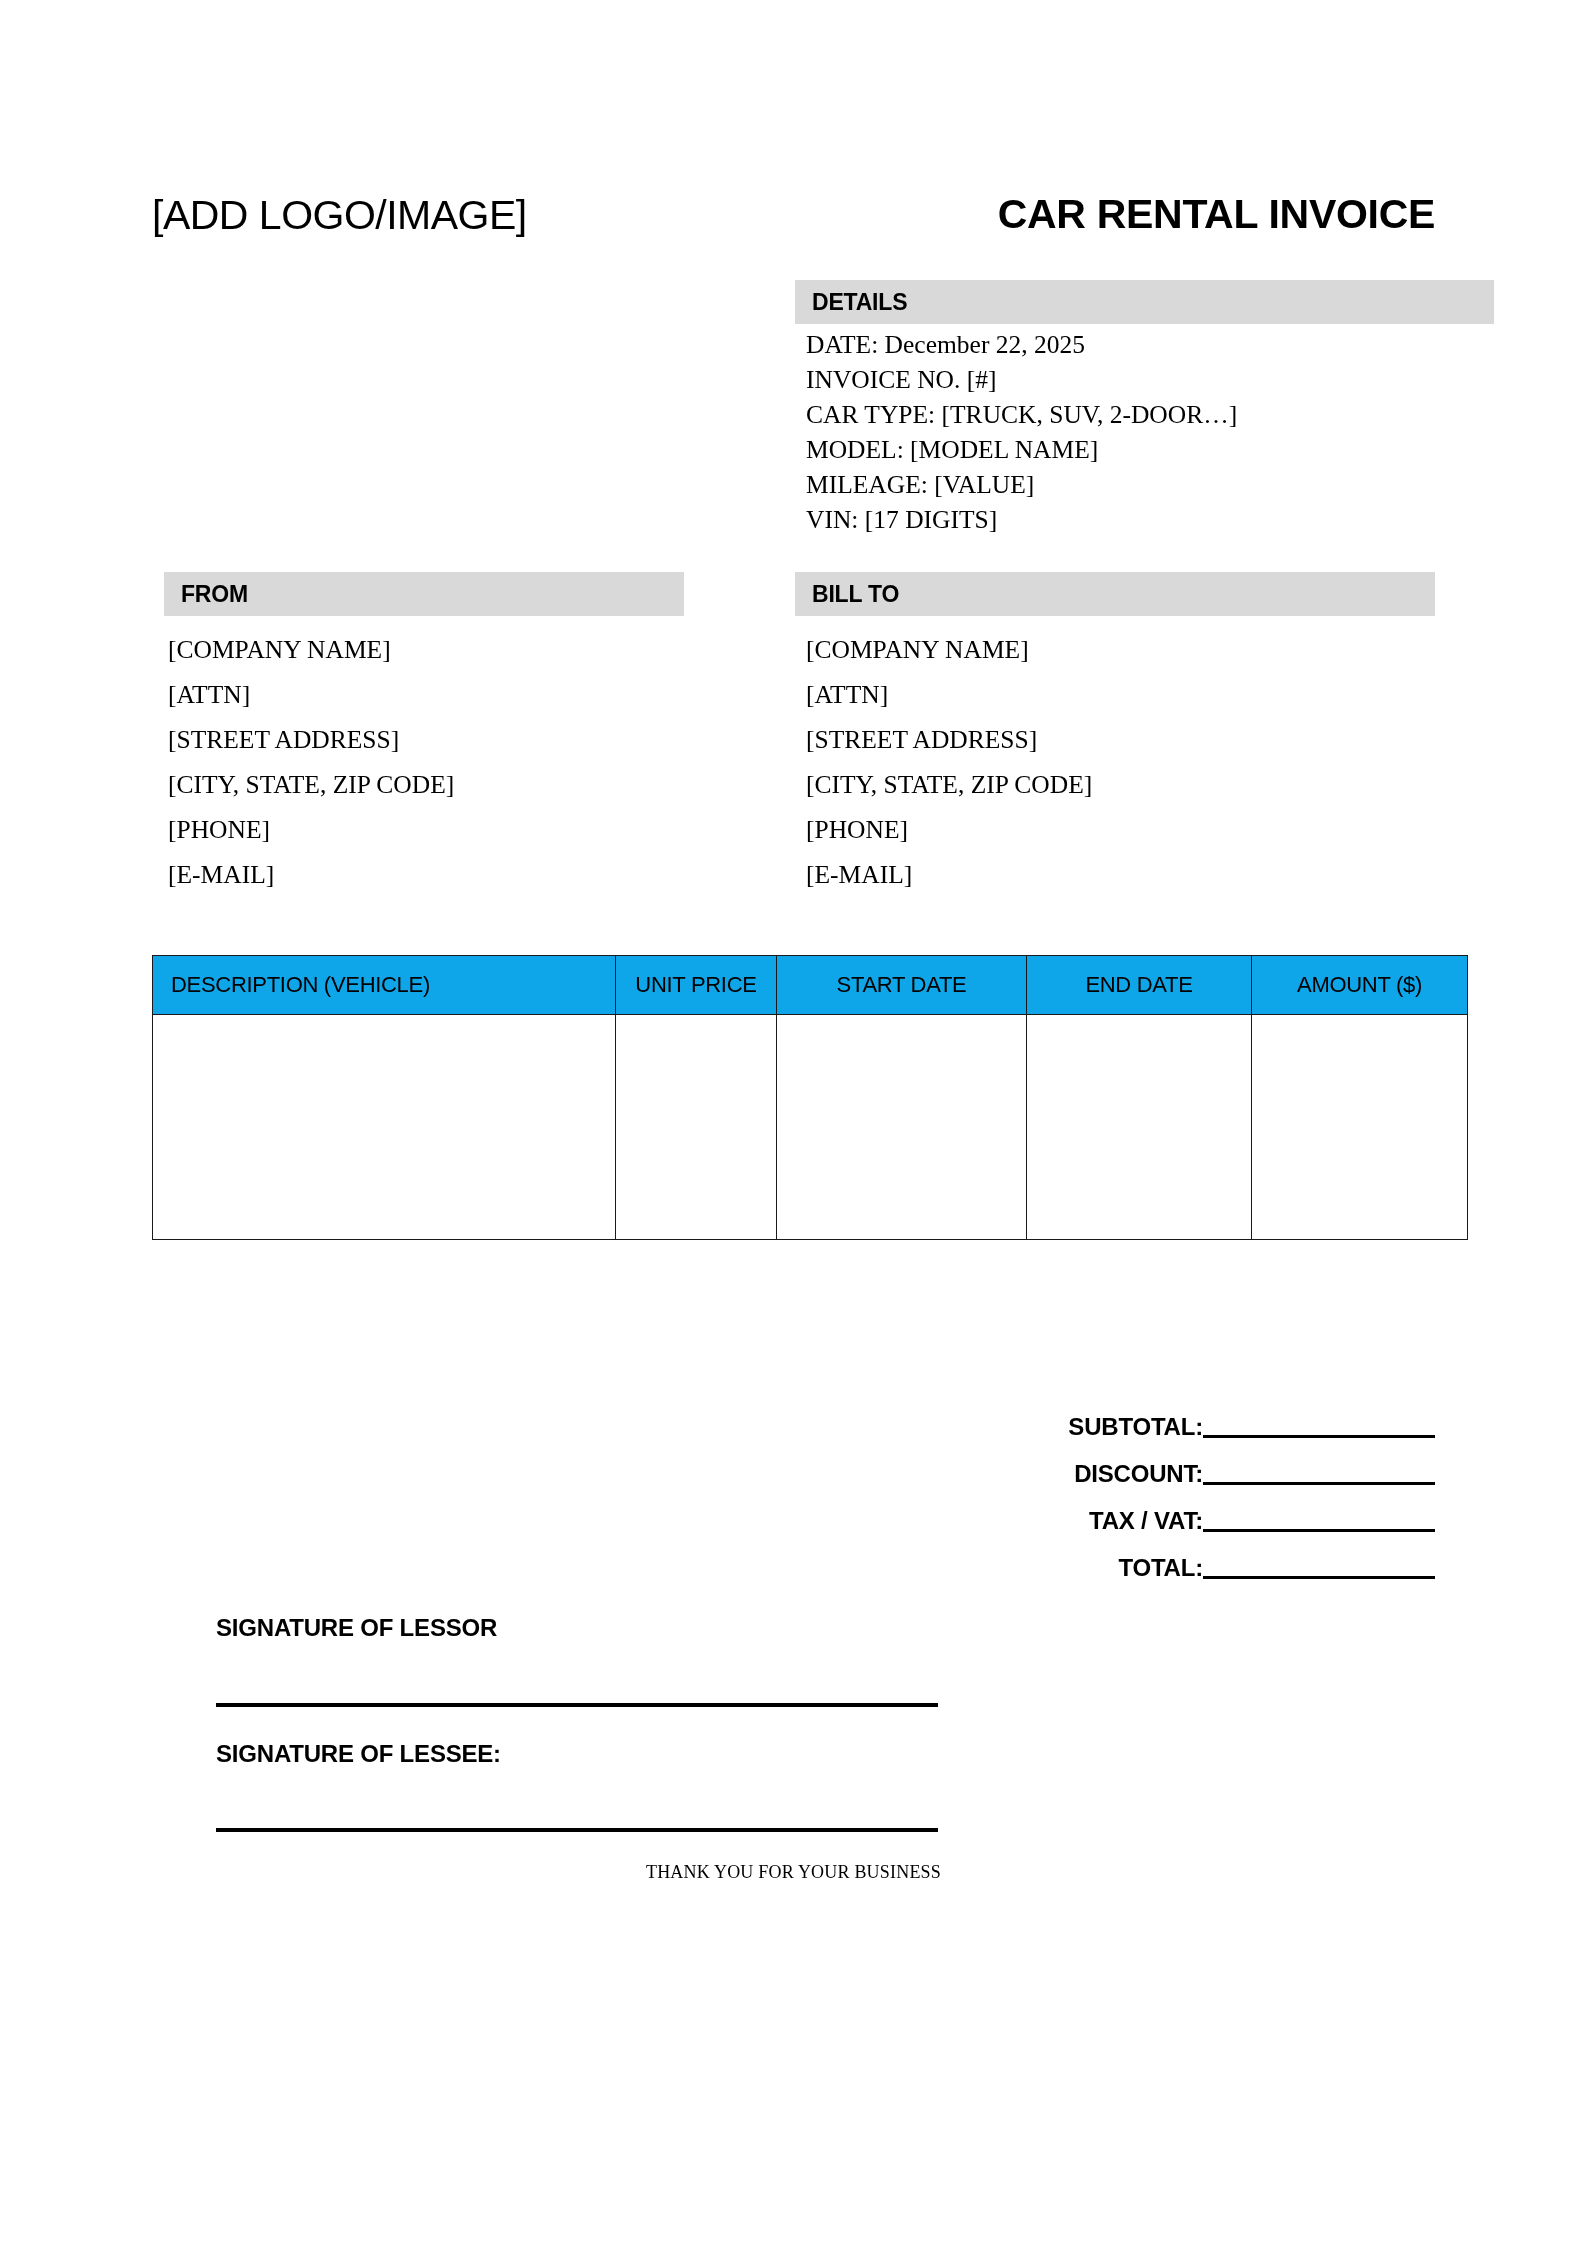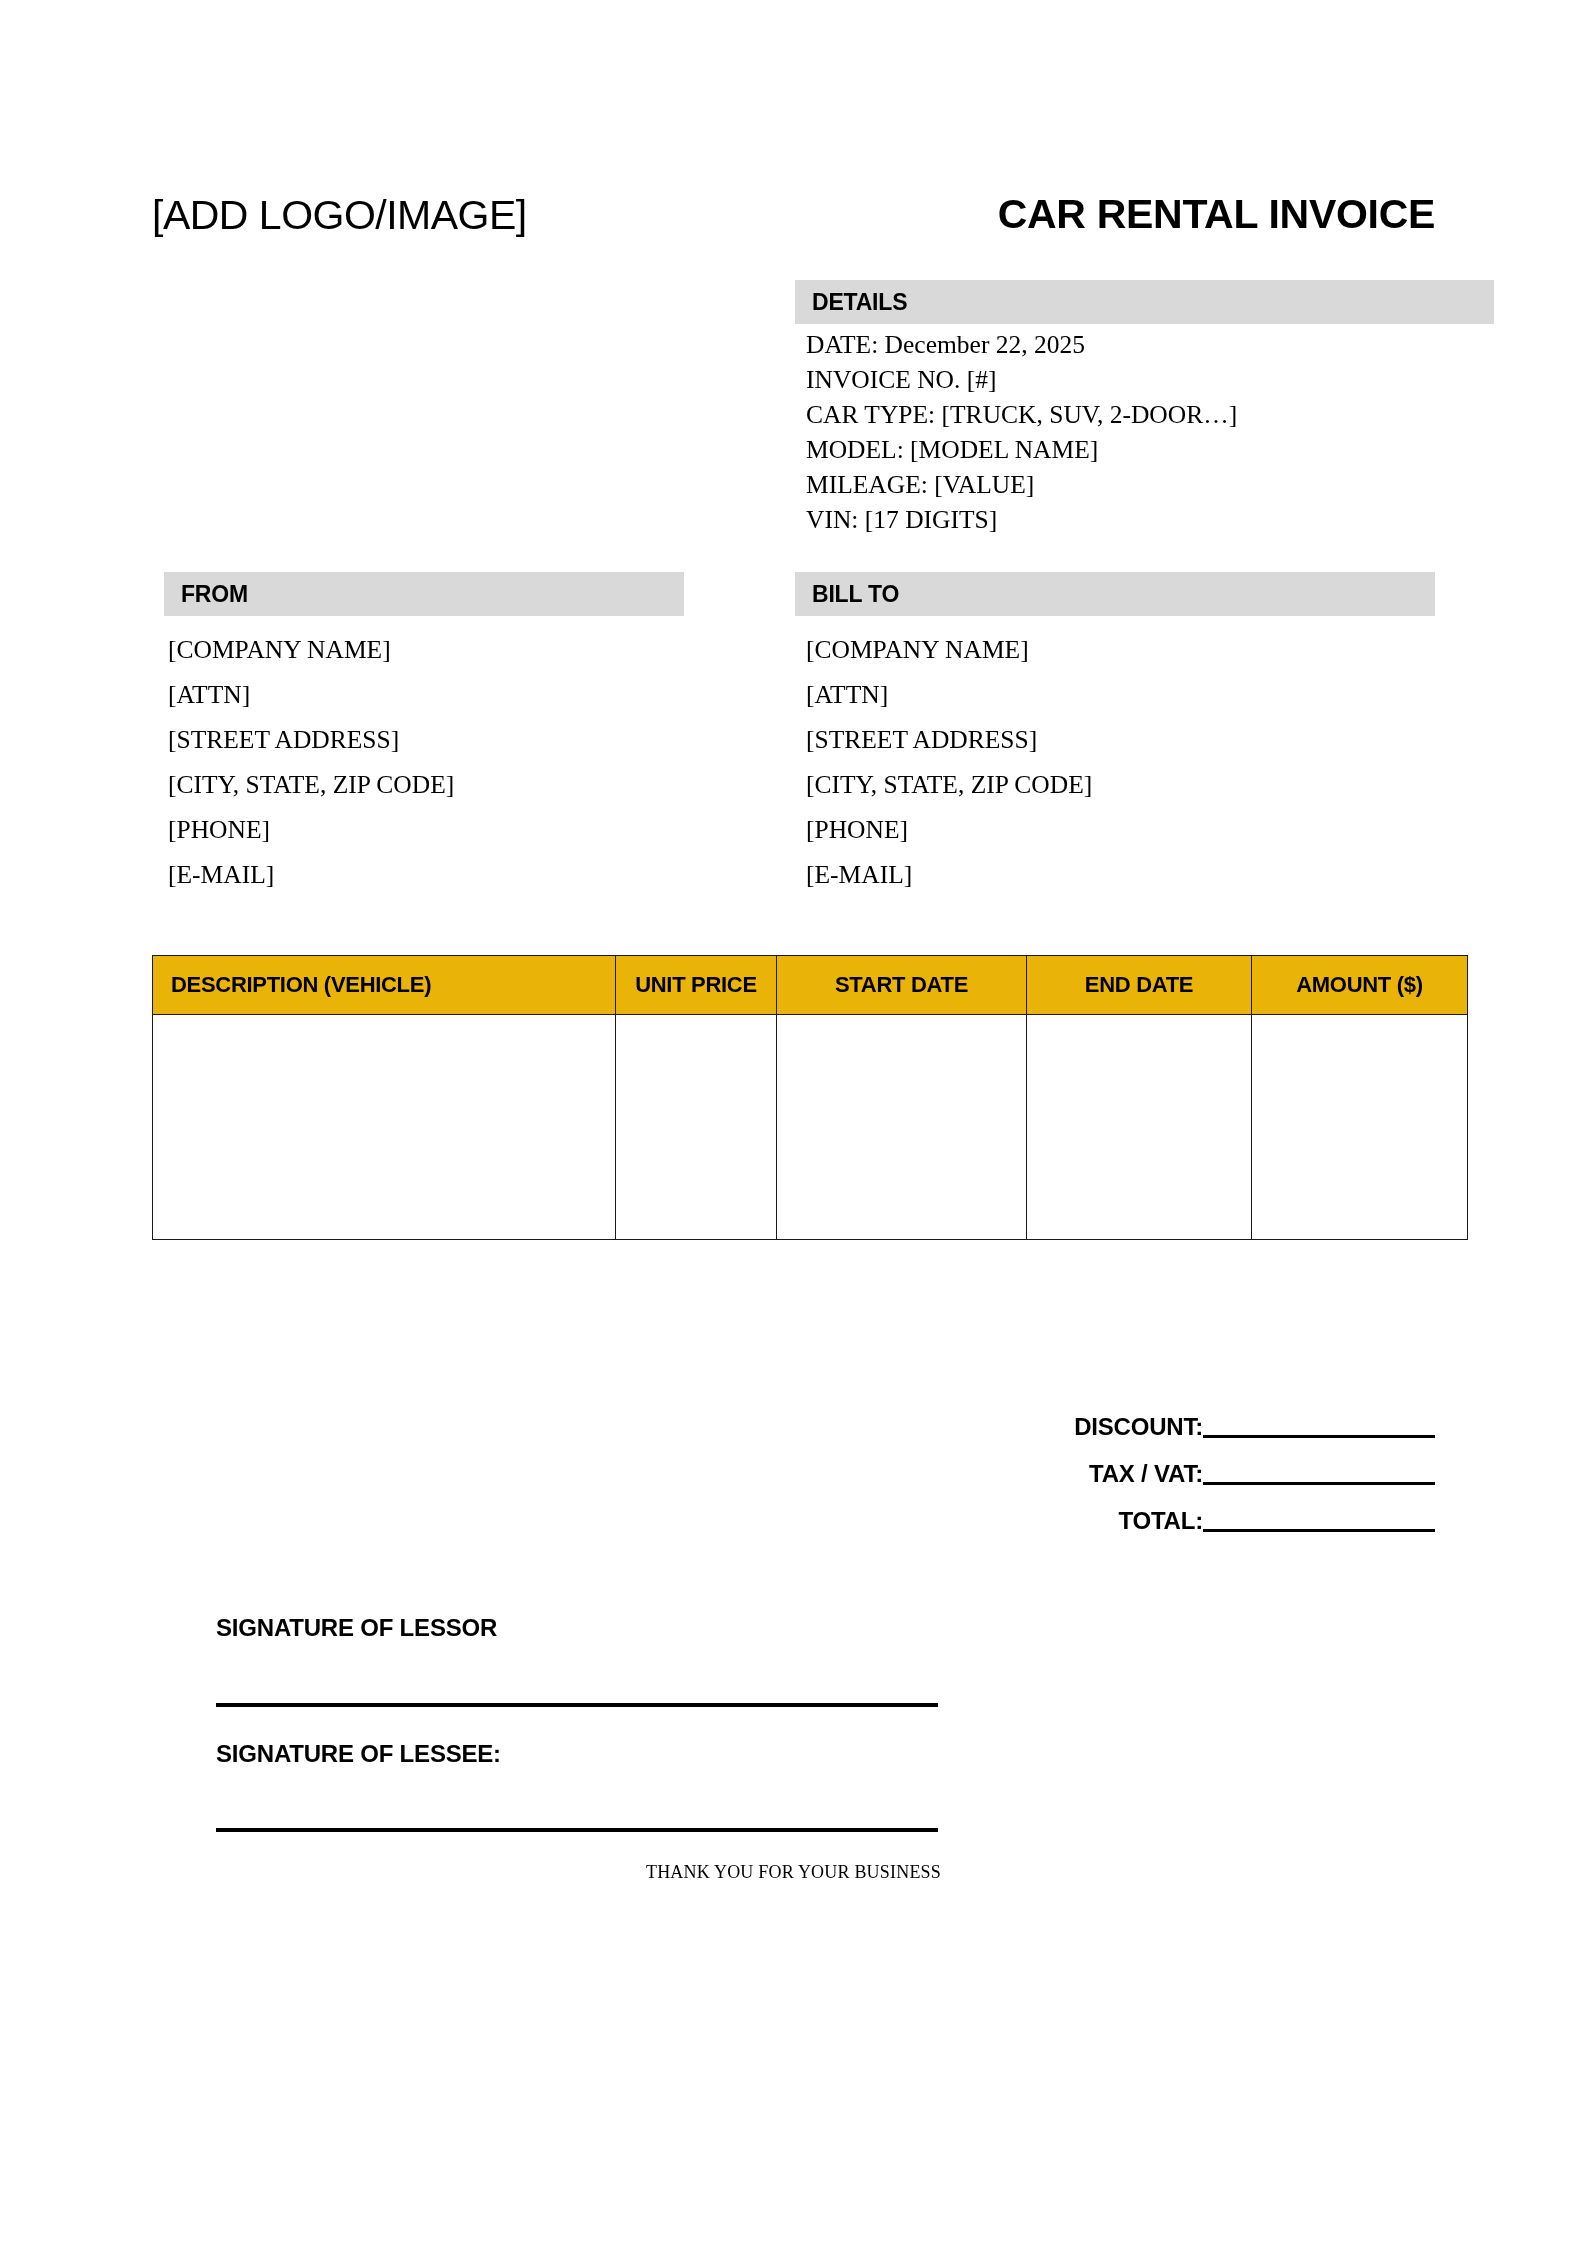--- a/index.html
+++ b/index.html
@@ -104,26 +104,26 @@
   
   .items-table {
     position: absolute;
     left: 152px;
     top: 955px;
     width: 1283px;
     border-collapse: collapse;
     table-layout: fixed;
   }
   .items-table th {
-    background: #eab308;
+    background: #0ea5e9;
     border: 1.6px solid #1a1a1a;
     height: 56px;
     font-family: "Liberation Sans", "DejaVu Sans", sans-serif;
     font-size: 22px;
-    font-weight: bold;
+    font-weight: normal;
     letter-spacing: -0.3px;
     vertical-align: middle;
   }
   .items-table th.desc-col {
     text-align: left;
     padding-left: 18px;
   }
   .items-table th.ctr-col {
     text-align: center;
   }
@@ -257,20 +257,24 @@
         <td></td>
         <td></td>
         <td></td>
         <td></td>
       </tr>
     </tbody>
   </table>
 
   <div class="totals">
     <div class="totals-row">
+      <span class="totals-label">SUBTOTAL:</span>
+      <span class="totals-rule"></span>
+    </div>
+    <div class="totals-row">
       <span class="totals-label">DISCOUNT:</span>
       <span class="totals-rule"></span>
     </div>
     <div class="totals-row">
       <span class="totals-label">TAX / VAT:</span>
       <span class="totals-rule"></span>
     </div>
     <div class="totals-row">
       <span class="totals-label">TOTAL:</span>
       <span class="totals-rule"></span>

